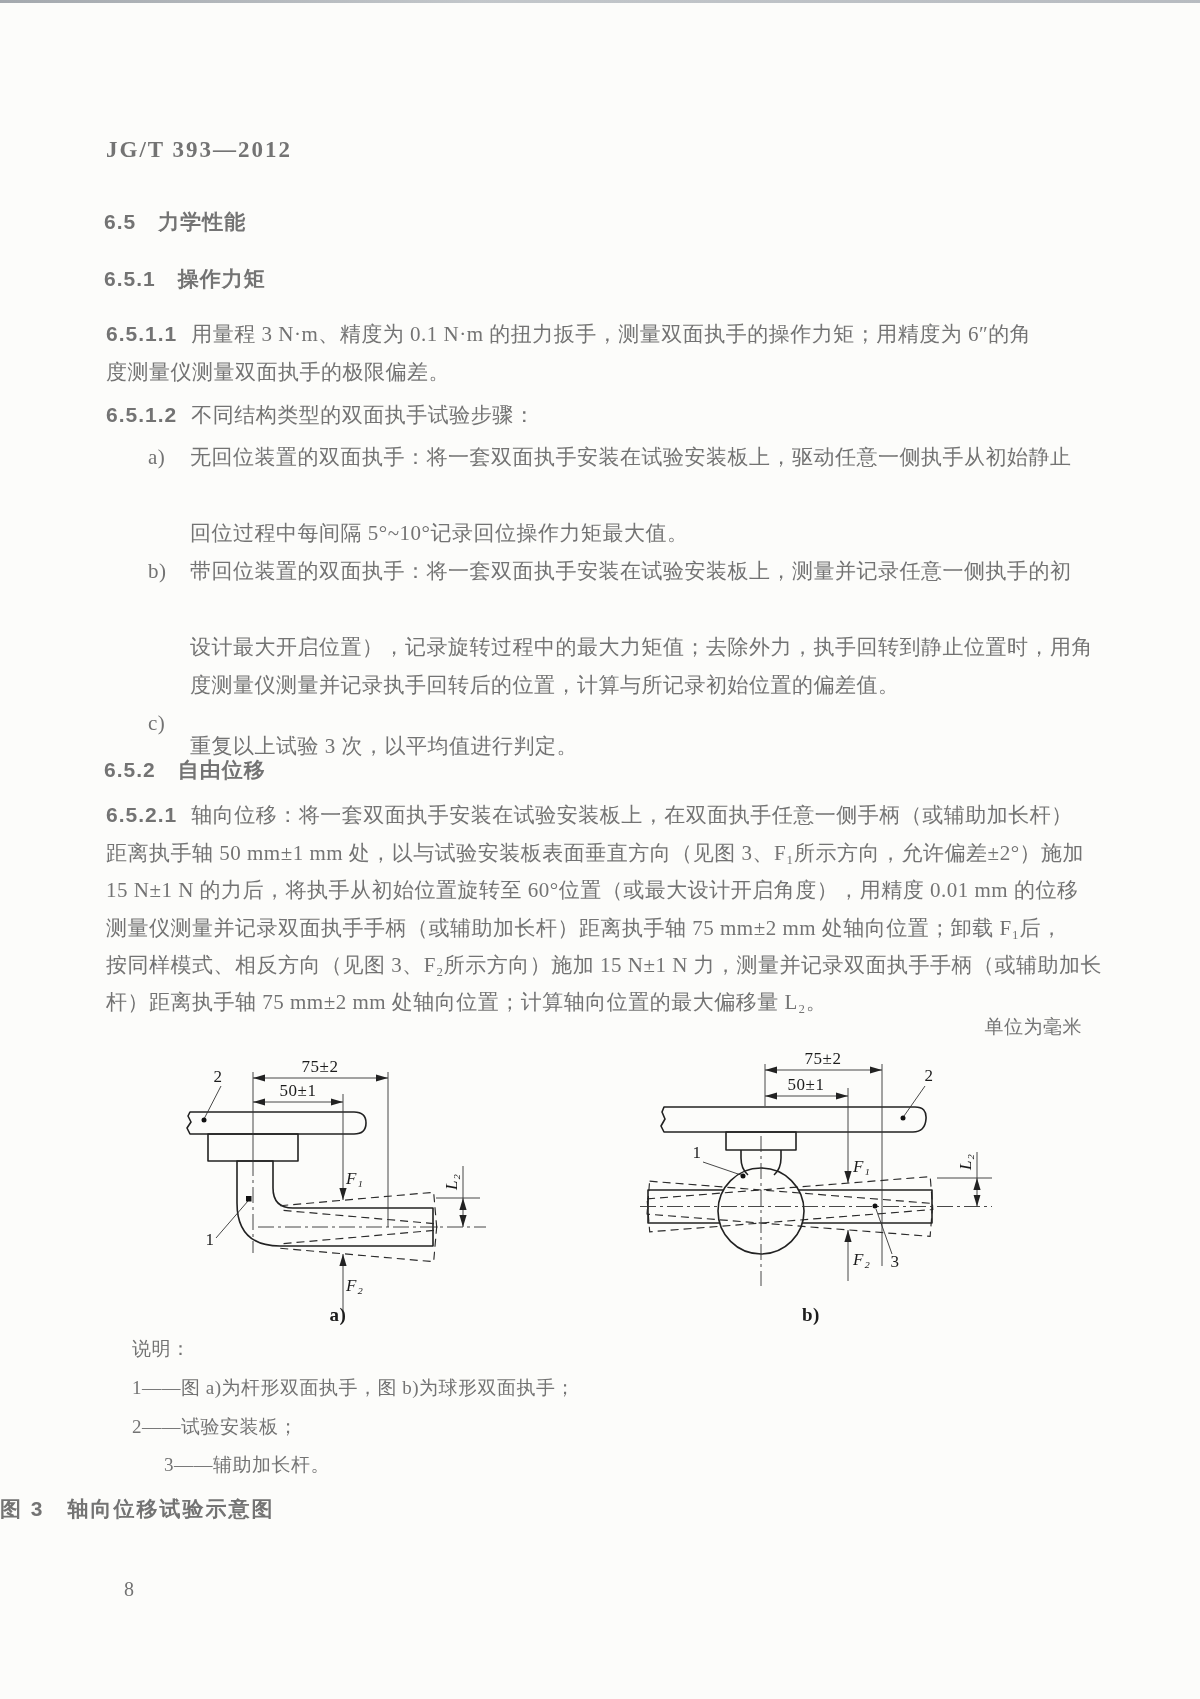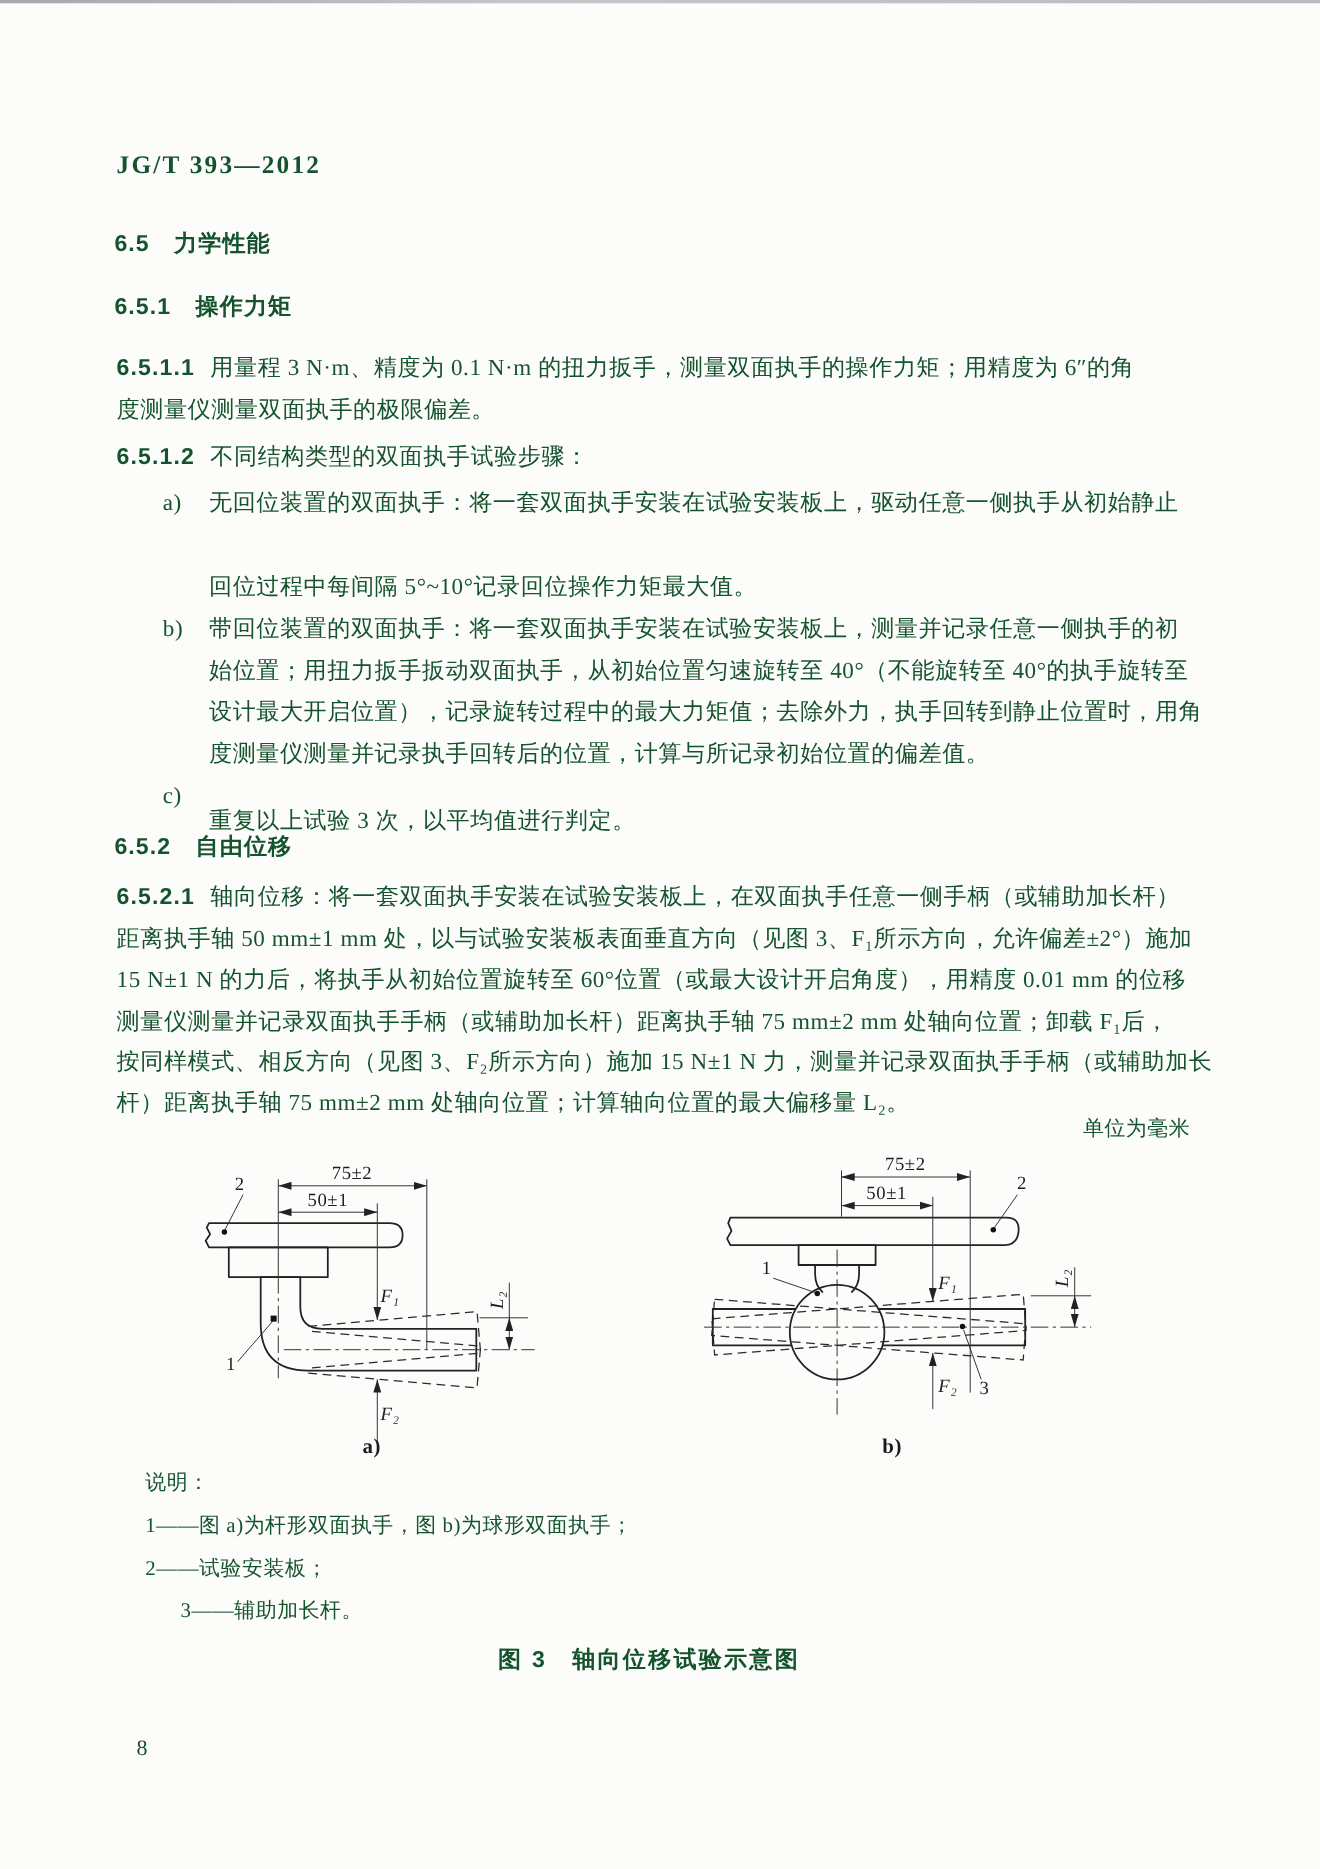--- a/index.html
+++ b/index.html
@@ -1,29 +1,29 @@
 <!DOCTYPE html>
 <html><head>
 <meta charset="utf-8">
 <style>
   html,body{margin:0;padding:0;background:#e8e8e6;}
   #page{
     position:relative;width:1200px;height:1699px;margin:0 auto;
     background:#fcfcfa;overflow:hidden;
     font-family:"Liberation Serif","DejaVu Serif",serif;
-    color:#14532d;
+    color:#737373;
   }
   #page::before{content:"";position:absolute;left:0;top:0;width:100%;height:3px;
     background:linear-gradient(90deg,#7e858d,#aab0b6 40%,#9aa0a8);opacity:.7;}
   .tline{position:absolute;white-space:nowrap;font-size:21px;line-height:1.25;letter-spacing:.5px;}
   .hd{font-family:"Liberation Sans","DejaVu Sans",sans-serif;font-weight:bold;letter-spacing:1px;}
   .num{font-family:"Liberation Sans","DejaVu Sans",sans-serif;font-weight:bold;margin-right:14px;letter-spacing:1px;}
   .doccode{font-size:23px;font-weight:bold;letter-spacing:2px;}
   .legend{font-size:19px;}
-  .caption{left:0;width:1180px;text-align:center;font-family:"Liberation Sans","DejaVu Sans",sans-serif;font-weight:bold;font-size:21px;letter-spacing:2px;}
+  .caption{left:0;width:1180px;text-align:left;font-family:"Liberation Sans","DejaVu Sans",sans-serif;font-weight:bold;font-size:21px;letter-spacing:2px;}
   .unitnote{right:118px;font-size:19px;}
   .pageno{font-size:20px;letter-spacing:0;}
   svg{position:absolute;overflow:visible;}
   svg text{font-family:"Liberation Serif","DejaVu Serif",serif;font-size:17px;fill:#1c1c1c;letter-spacing:.5px;}
   svg text.it{font-style:italic;}
   svg text.cap{font-size:19px;font-weight:bold;}
   .s{stroke:#222;stroke-width:1.6;fill:none;stroke-linejoin:round;}
   .thin{stroke:#333;stroke-width:0.9;fill:none;}
   .dash{stroke:#2b2b2b;stroke-width:1.15;fill:none;stroke-dasharray:8 5;}
   .cdot{stroke:#333;stroke-width:0.9;fill:none;stroke-dasharray:16 4 3 4;}
@@ -43,21 +43,20 @@
   <div class="tline" style="left:106px;top:359px;">度测量仪测量双面执手的极限偏差。</div>
 
   <div class="tline" style="left:106px;top:402px;"><span class="num">6.5.1.2</span><span>不同结构类型的双面执手试验步骤：</span></div>
 
   <div class="tline" style="left:148px;top:444px;">a)</div>
   <div class="tline" style="left:190px;top:444px;">无回位装置的双面执手：将一套双面执手安装在试验安装板上，驱动任意一侧执手从初始静止</div>
   <div class="tline" style="left:190px;top:520px;">回位过程中每间隔 5°~10°记录回位操作力矩最大值。</div>
 
   <div class="tline" style="left:148px;top:558px;">b)</div>
   <div class="tline" style="left:190px;top:558px;">带回位装置的双面执手：将一套双面执手安装在试验安装板上，测量并记录任意一侧执手的初</div>
-  <div class="tline" style="left:190px;top:596px;">始位置；用扭力扳手扳动双面执手，从初始位置匀速旋转至 40°（不能旋转至 40°的执手旋转至</div>
   <div class="tline" style="left:190px;top:634px;">设计最大开启位置），记录旋转过程中的最大力矩值；去除外力，执手回转到静止位置时，用角</div>
   <div class="tline" style="left:190px;top:672px;">度测量仪测量并记录执手回转后的位置，计算与所记录初始位置的偏差值。</div>
 
   <div class="tline" style="left:148px;top:710px;">c)</div>
   <div class="tline" style="left:190px;top:710px;margin-top:23px;">重复以上试验 3 次，以平均值进行判定。</div>
 
   <div class="tline hd" style="left:104px;top:757px;">6.5.2　自由位移</div>
 
   <div class="tline" style="left:106px;top:802px;"><span class="num">6.5.2.1</span><span>轴向位移：将一套双面执手安装在试验安装板上，在双面执手任意一侧手柄（或辅助加长杆）</span></div>
   <div class="tline" style="left:106px;top:840px;">距离执手轴 50 mm±1 mm 处，以与试验安装板表面垂直方向（见图 3、F₁所示方向，允许偏差±2°）施加</div>

